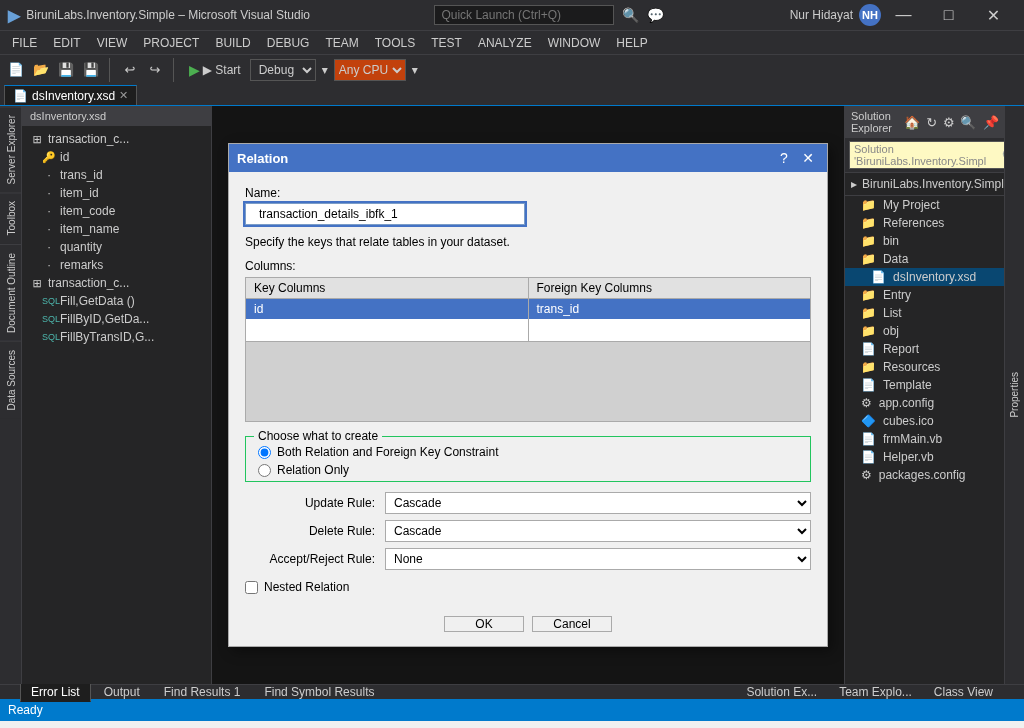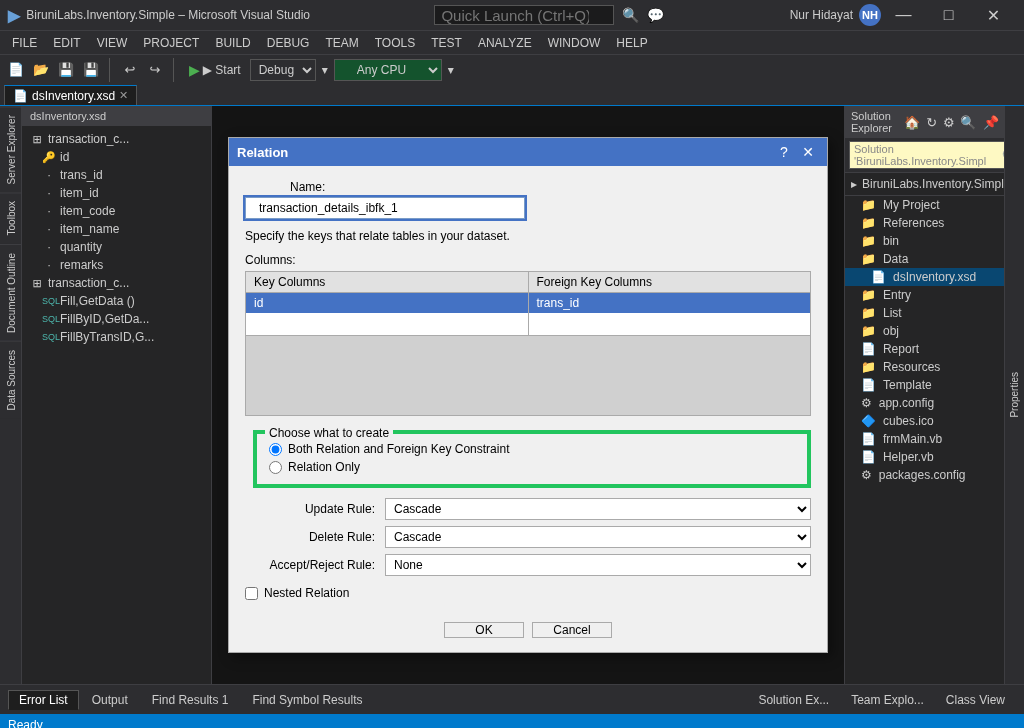--- a/index.html
+++ b/index.html
@@ -168,25 +168,25 @@
       height: 22px;
       display: flex;
       align-items: center;
       padding: 0 8px;
       font-size: 12px;
       color: white;
       gap: 12px;
     }
     .bottom-tabs {
       background: #2d2d30;
-      height: 30px;
+      height: 15px;
       display: flex;
       align-items: center;
       border-top: 1px solid #3e3e42;
-      padding: 0 8px;
+      padding: 0 20px;
       gap: 2px;
     }
     .bottom-tab {
       padding: 2px 10px;
       font-size: 12px;
       color: #ccc;
       cursor: pointer;
       border: 1px solid transparent;
     }
     .bottom-tab.active { background: #1e1e1e; color: white; border-color: #555; border-bottom-color: #1e1e1e; }
@@ -237,21 +237,20 @@
     }
 
     .form-row {
       display: flex;
       flex-direction: column;
       gap: 3px;
     }
     .form-label {
       font-size: 12px;
       color: #000;
-      margin-left: 45px;
     }
     .form-input {
       background: #ffffff;
       border: 1px solid #7a9cc7;
       padding: 3px 13px;
       font-size: 12px;
       color: #000;
       width: 280px;
       outline: 2px solid #4472c4;
       outline-offset: 0;
@@ -321,25 +320,24 @@
     .col-cell.empty { color: #000; height: 22px; }
     .col-cell:last-child { border-right: none; }
     .columns-empty-rows {
       height: 80px;
       background: #d0d0d0;
       border-top: 1px solid #aaa;
     }
 
     
     .group-box {
-      border: 4px solid #22c55e;
-      padding: 8px 12px 10px;
+      border: 1px solid #22c55e;
+      padding: 8px 12px 4px;
       position: relative;
       margin-top: 4px;
-      margin-left: 8px;
     }
     .group-box-legend {
       position: absolute;
       top: -8px;
       left: 8px;
       background: #f0f0f0;
       padding: 0 4px;
       font-size: 12px;
       color: #000;
     }
@@ -444,21 +442,21 @@
     }
   </style>
 </head>
 <body>
 
 <div class="title-bar">
   <span class="vs-logo">▶</span>
   <span style="margin-left:6px;">BiruniLabs.Inventory.Simple – Microsoft Visual Studio</span>
   <div style="flex:1"></div>
 
-  <input type="text" style="background: rgb(27, 27, 28); border: 1px solid rgb(85, 85, 85); color: rgb(204, 204, 204); padding: 2px 24px 2px 6px; font-size: 15px; width: 180px; height: 20px;" placeholder="Quick Launch (Ctrl+Q)">
+  <input type="text" style="background: rgb(27, 27, 28); border: 1px solid rgb(85, 85, 85); color: rgb(204, 204, 204); padding: 2px 24px 2px 6px; font-size: 12px; width: 180px; height: 20px;" placeholder="Quick Launch (Ctrl+Q)">
   <span style="margin-left:8px;font-size:14px;color:#ccc;">🔍</span>
   <span style="margin-left:8px;font-size:14px;color:#ccc;">💬</span>
   <div style="flex:1"></div>
   <span style="color:#ccc;font-size:12px;margin-right:6px;">Nur Hidayat</span>
   <div style="background:#4472c4;color:white;border-radius:50%;width:22px;height:22px;display:flex;align-items:center;justify-content:center;font-size:11px;font-weight:bold;">NH</div>
   <button class="title-bar-btn">—</button>
   <button class="title-bar-btn">□</button>
   <button class="title-bar-btn close">✕</button>
 </div>
 
@@ -490,21 +488,21 @@
   </div>
 
   <button class="start-btn">
     <span style="color:#4caf50;font-size:14px;">▶</span>
     <span>▶ Start</span>
   </button>
   <select style="background:#2d2d30;color:#ccc;border:1px solid #555;font-size:12px;padding:1px 4px;height:22px;">
     <option>Debug</option>
   </select>
   <span style="color:#ccc;margin:0 4px;font-size:12px;">▾</span>
-  <select style="background:#14532d;color:#ccc;border:1px solid #555;font-size:12px;padding:1px 18px;height:22px;">
+  <select style="background:#c2410c;color:#ccc;border:1px solid #555;font-size:12px;padding:1px 0;height:22px;">
     <option>Any CPU</option>
   </select>
   <span style="color:#ccc;margin:0 4px;font-size:12px;">▾</span>
 </div>
 
 <div class="tab-bar">
   <div class="tab active">
     <span>📄</span>
     <span>dsInventory.xsd</span>
     <span class="tab-close">✕</span>

